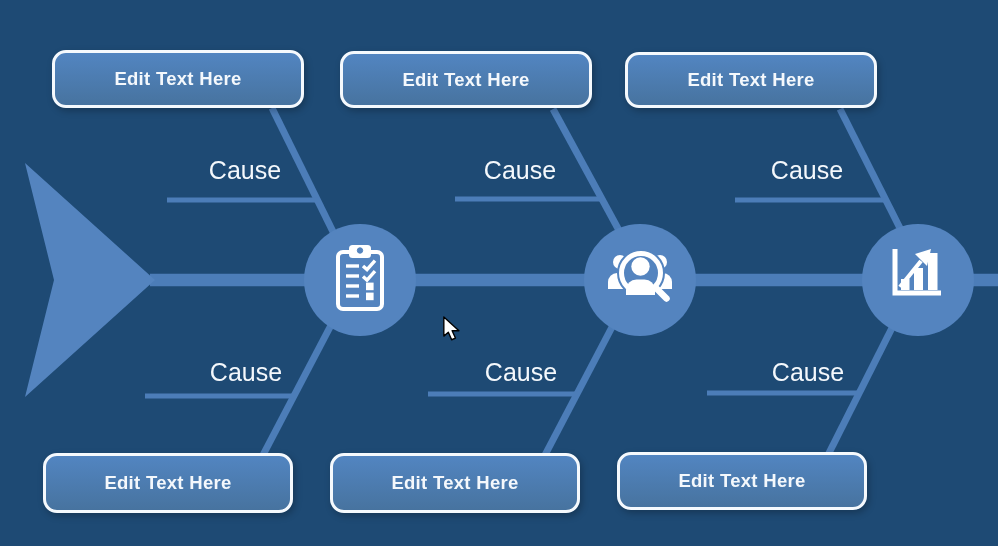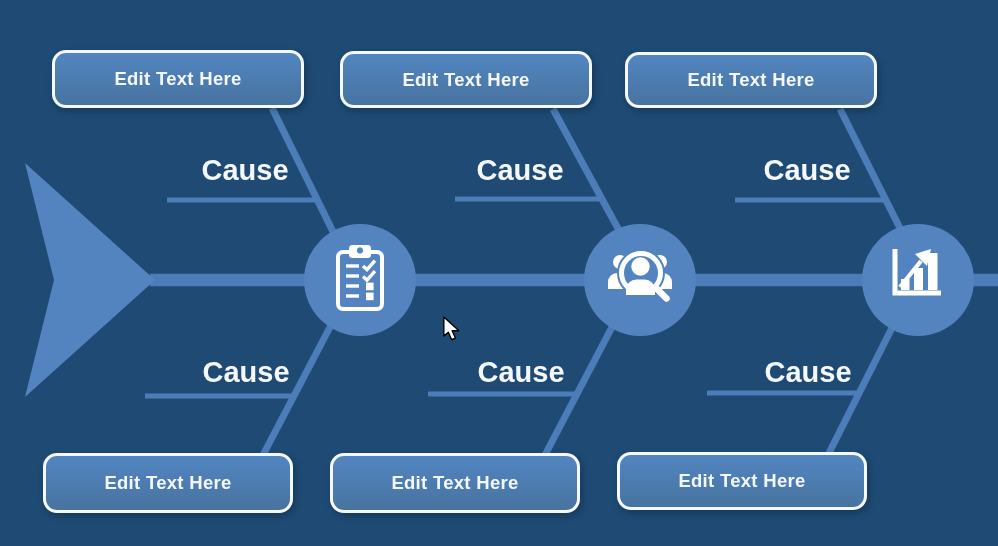--- a/index.html
+++ b/index.html
@@ -23,21 +23,21 @@
     background: linear-gradient(180deg, var(--box-fill-top, #5285C1), var(--box-fill-bottom, #47739F));
     display:flex; align-items:center; justify-content:center;
     box-shadow: 2px 3px 7px rgba(0,0,0,0.25);
     color: var(--text, #F4F8FC);
     font-size:18.5px; font-weight:700; letter-spacing:0.3px;
     cursor:default;
   }
   .cause {
     position:absolute; width:160px; text-align:center;
     color: var(--text, #F4F8FC);
-    font-size:29px; font-weight:700; line-height:40px;
+    font-size:25px; font-weight:400; line-height:40px;
     cursor:default;
   }
   .cursor { position:absolute; left:442px; top:316px; }
 </style>
 </head>
 <body>
 
 <div class="stage">
 
   <svg class="shapes" viewBox="0 0 998 546">

